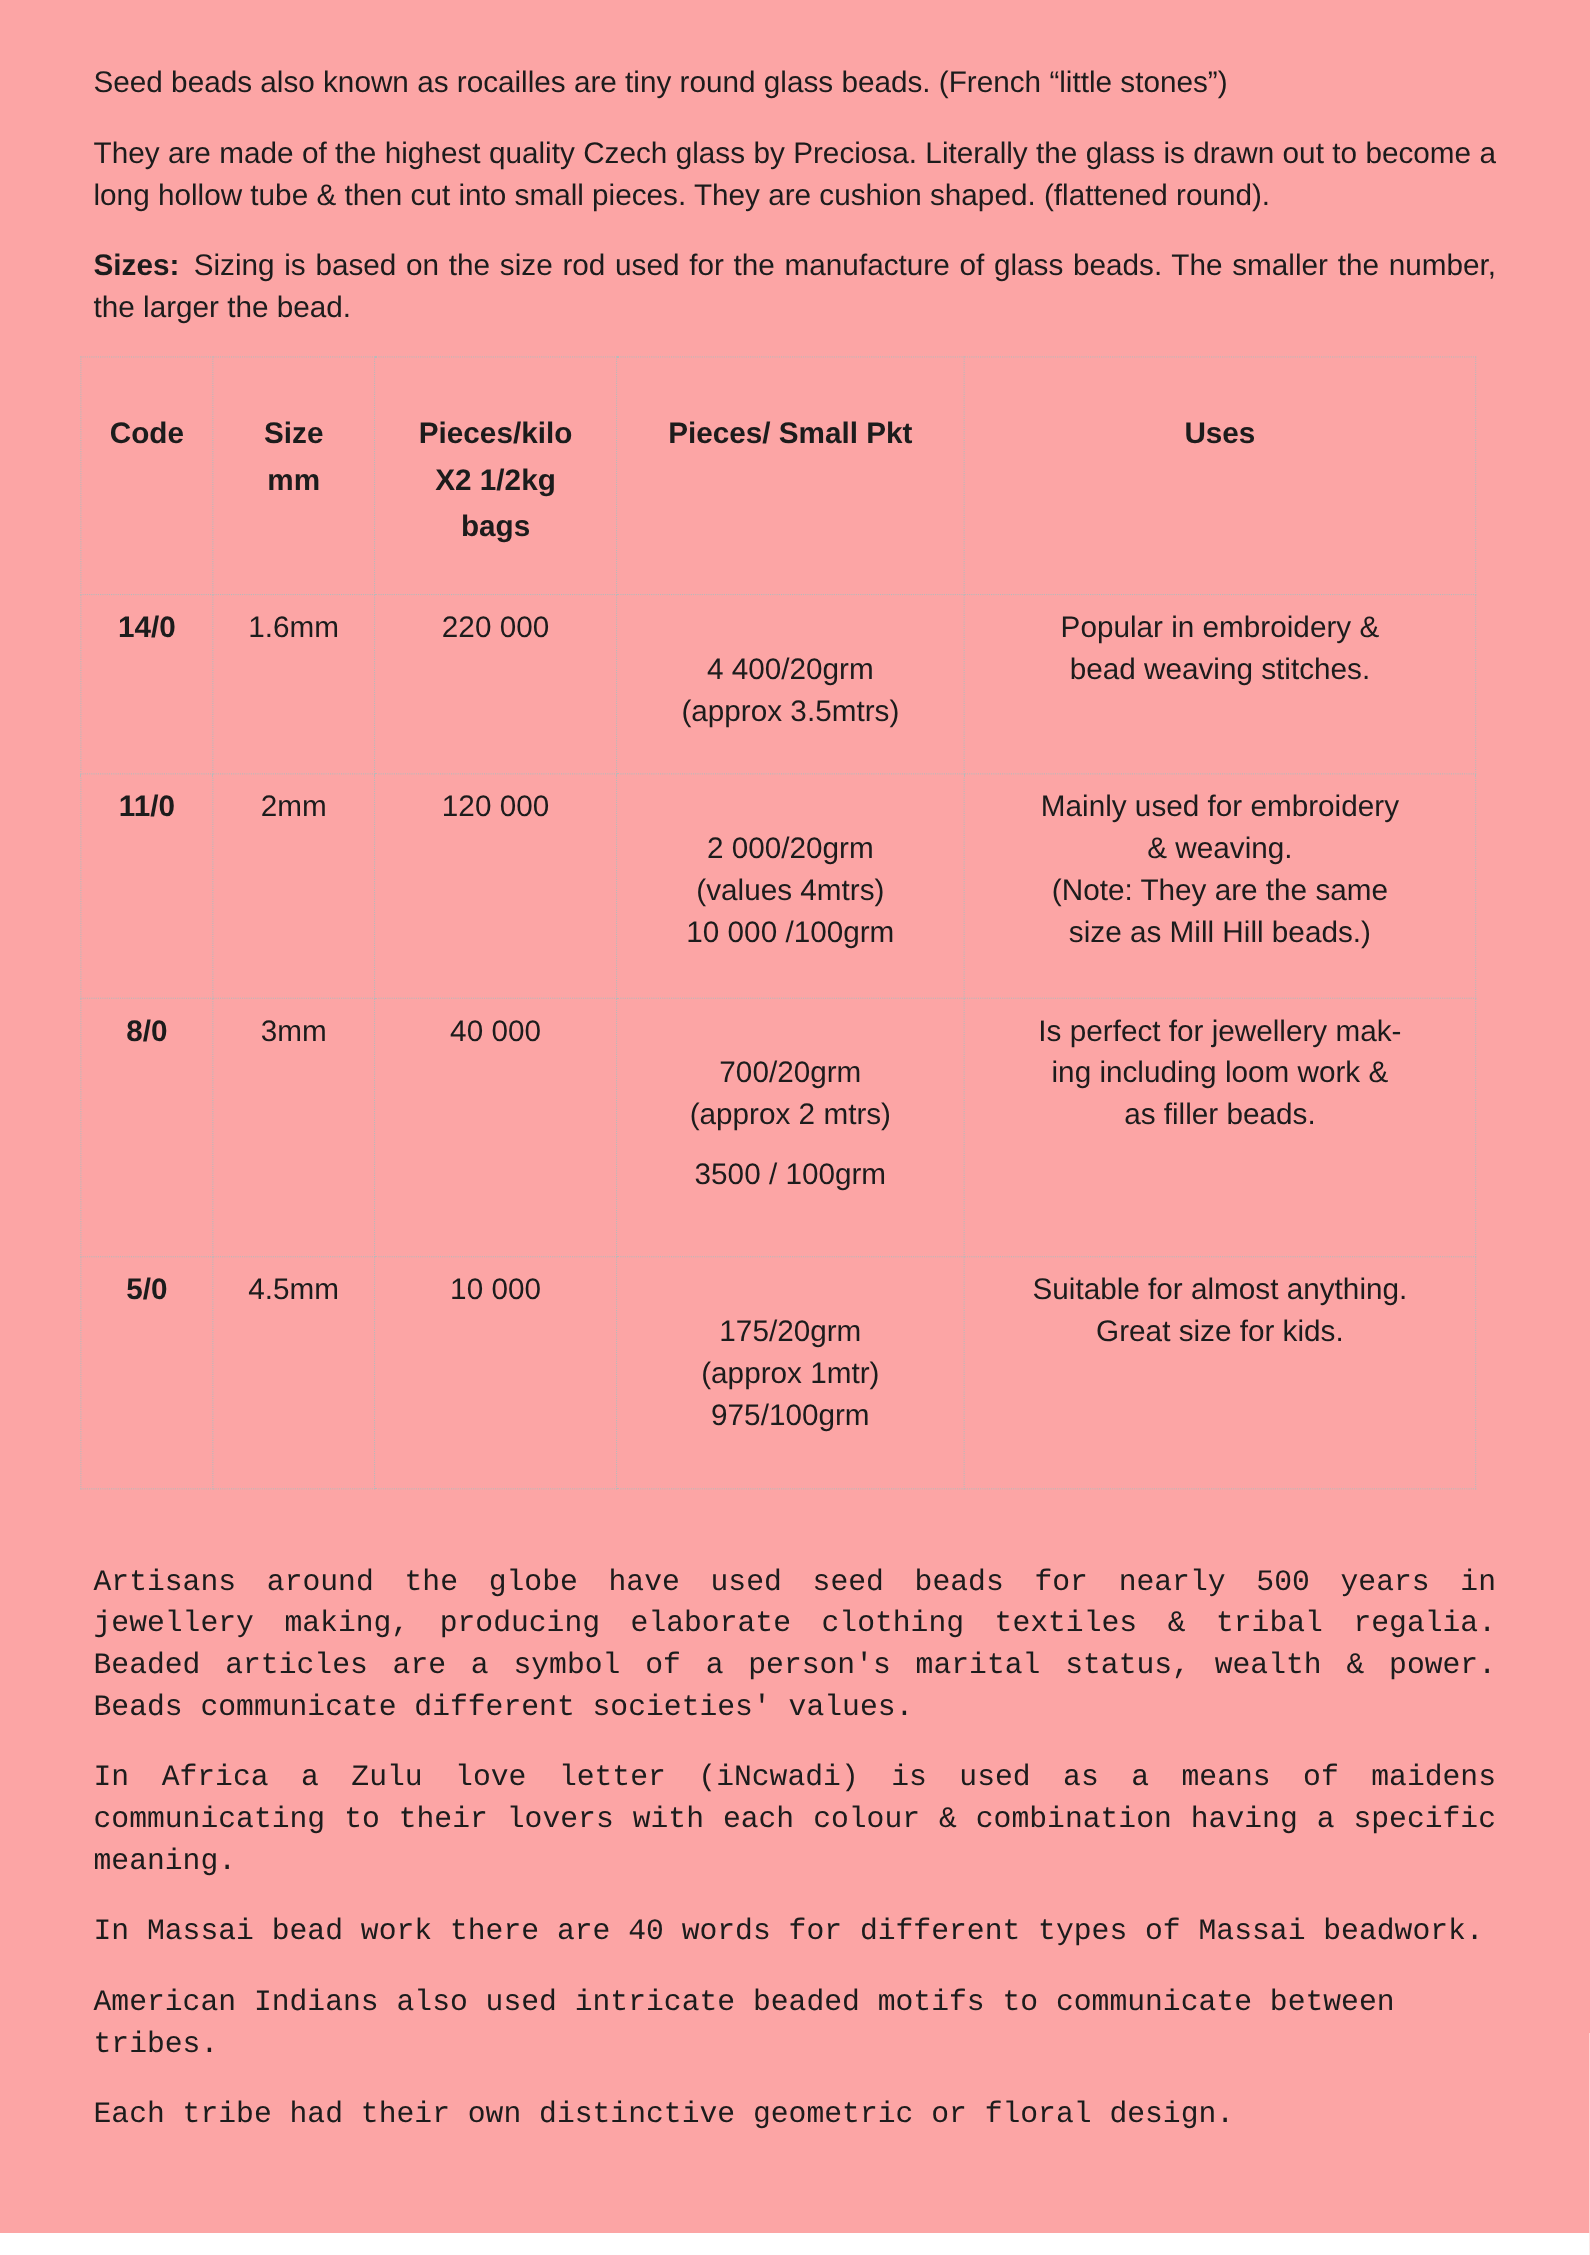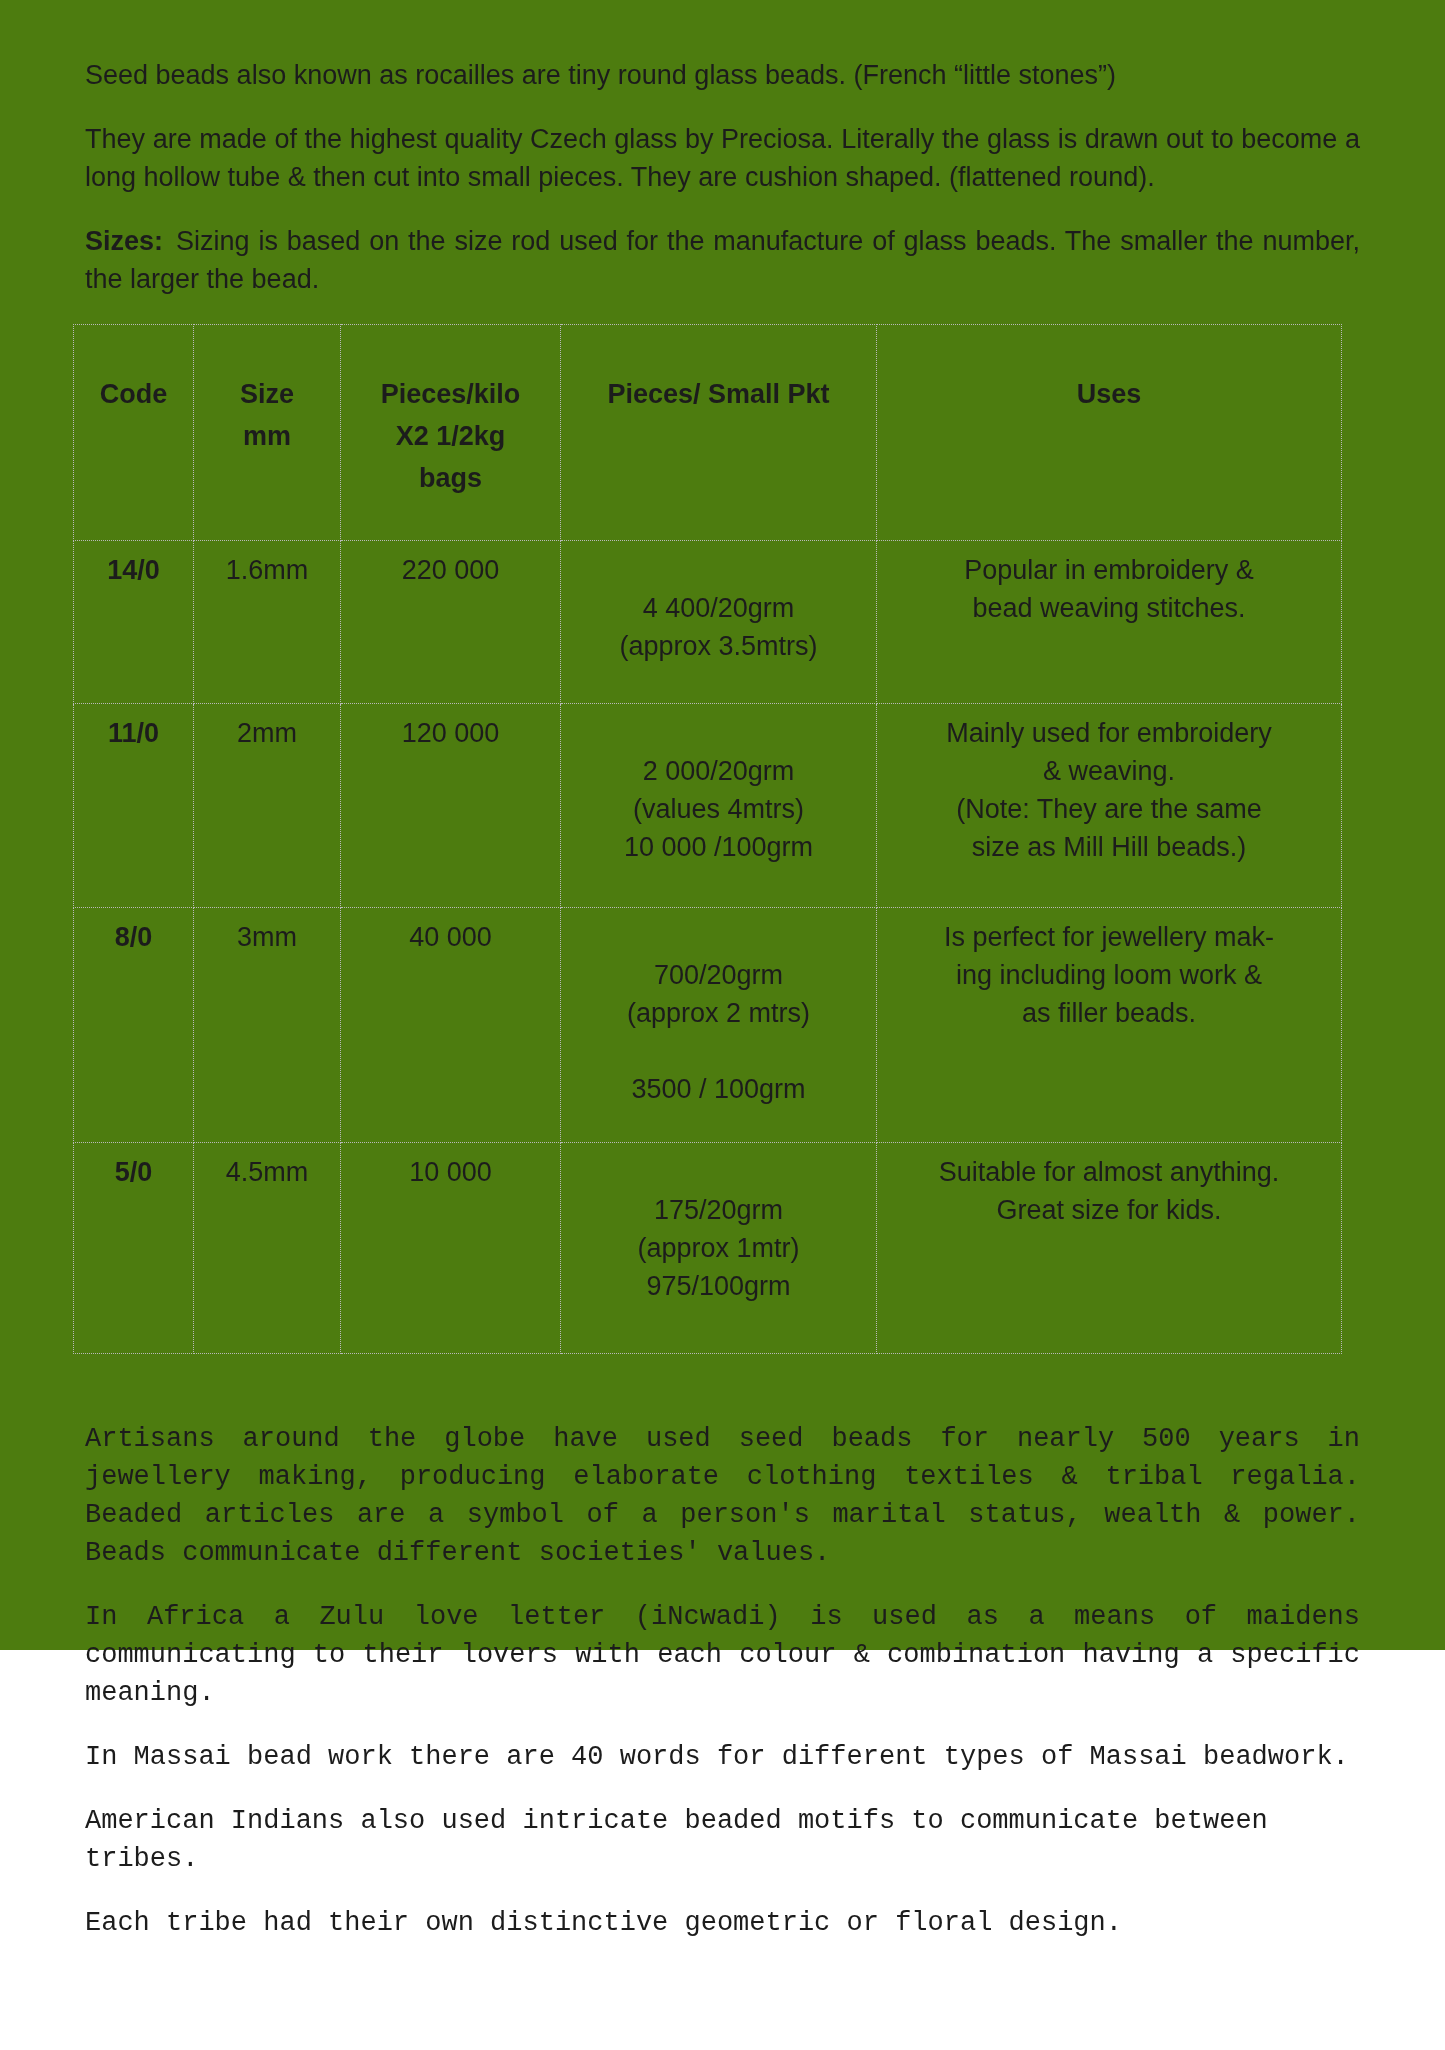--- a/index.html
+++ b/index.html
@@ -6,23 +6,23 @@
   html, body { background: #ffffff; }
   body {
     width: 1445px;
     height: 2050px;
     font-family: "Liberation Sans", "DejaVu Sans", sans-serif;
     color: #1c1c1c;
     overflow: hidden;
   }
   .page {
     width: 1445px;
-    height: 1650px;
+    height: 2030px;
     padding: 56px 85px 0 85px;
-    background: #4d7c0f;
+    background: #fca5a5;
   }
   p.para {
     font-size: 27px;
     line-height: 38px;
     margin: 0 0 26px 0;
   }
   .justify { text-align: justify; }
   .gap-lg { margin-bottom: 47px; }
   .sizes-label { font-weight: bold; margin-right: 13px; }
 
@@ -54,21 +54,21 @@
   .th-bold { font-weight: bold; }
 
   .bead-table td {
     padding-top: 10px;
     font-size: 27px;
     line-height: 38px;
     text-align: center;
   }
   td.code-cell { font-weight: bold; }
   td.pkt-cell { padding-top: 48px; }
-  .pkt-gap { margin-top: 38px; }
+  .pkt-gap { margin-top: 16px; }
   td.uses-cell { padding-left: 8px; padding-right: 8px; }
 
   .outro { margin-top: 66px; font-family: Liberation Mono, monospace; }
   .outro p {
     font-size: 27px;
     line-height: 38px;
     margin: 0 0 26px 0;
   }
 </style>
 </head>

